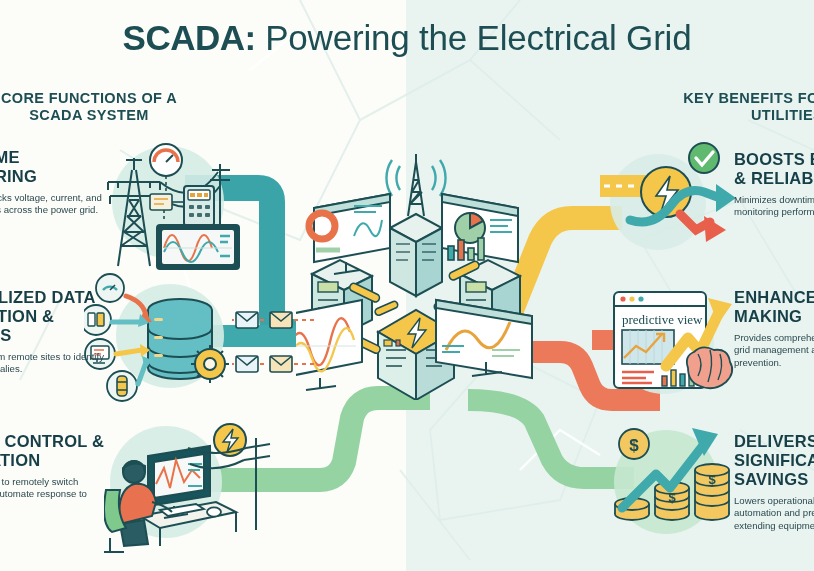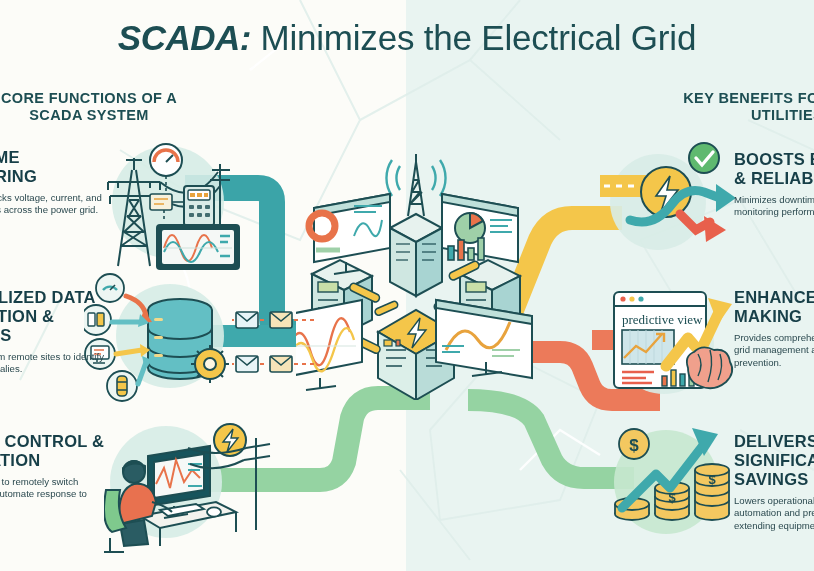--- a/index.html
+++ b/index.html
@@ -12,21 +12,21 @@
   
   .bg-left{position:absolute;left:0;top:0;width:406px;height:571px;background:#fcfcf8;}
   .bg-right{position:absolute;left:406px;top:0;width:408px;height:571px;background:#e9f4f1;}
   .bg-lines{position:absolute;inset:0;}
 
   
   .title{
     position:absolute;left:0;top:18px;width:814px;text-align:center;
     font-size:35px;letter-spacing:-.2px;color:#1d4e53;white-space:nowrap;
   }
-  .title b{font-weight:bold;letter-spacing:-.5px;font-style:italic;}
+  .title b{font-weight:bold;letter-spacing:-.5px;}
   .title span{font-weight:normal;}
 
   
   .col-head{
     position:absolute;font-weight:bold;font-size:14.5px;line-height:17px;
     color:#1d4e53;letter-spacing:.4px;text-transform:uppercase;
   }
   .col-head.left{left:-26px;top:90px;width:230px;text-align:center;}
   .col-head.right{left:672px;top:90px;width:230px;text-align:center;}
 
@@ -75,21 +75,21 @@
       <path d="M748 120 L814 150"></path>
     </g>
     <g stroke="#ffffff" stroke-width="2.4" fill="none" opacity=".9">
       <path d="M170 250 C200 280 195 330 165 360"></path>
       <path d="M520 470 L560 430 L600 455"></path>
       <path d="M250 70 L300 30"></path>
     </g>
   </svg>
 
   <div class="title">
-    <b>SCADA:</b><span> Minimizes the Electrical Grid</span>
+    <b>SCADA:</b><span> Powering the Electrical Grid</span>
   </div>
 
   <div class="col-head left">CORE FUNCTIONS OF A SCADA SYSTEM</div>
   <div class="col-head right">KEY BENEFITS FOR POWER UTILITIES</div>
 
   <svg class="art" style="left:0;top:0;" width="814" height="571">
 
     <path d="M185 188 L258 188 Q272 188 272 202 L272 318 Q272 332 286 332 L330 332" fill="none" stroke="#3fa9ac" stroke-width="26" stroke-linecap="butt"></path>
     <path d="M185 188 L258 188 Q272 188 272 202 L272 318 Q272 332 286 332 L330 332" fill="none" stroke="#2d8f95" stroke-width="26" stroke-linecap="butt" opacity=".18"></path>
 

